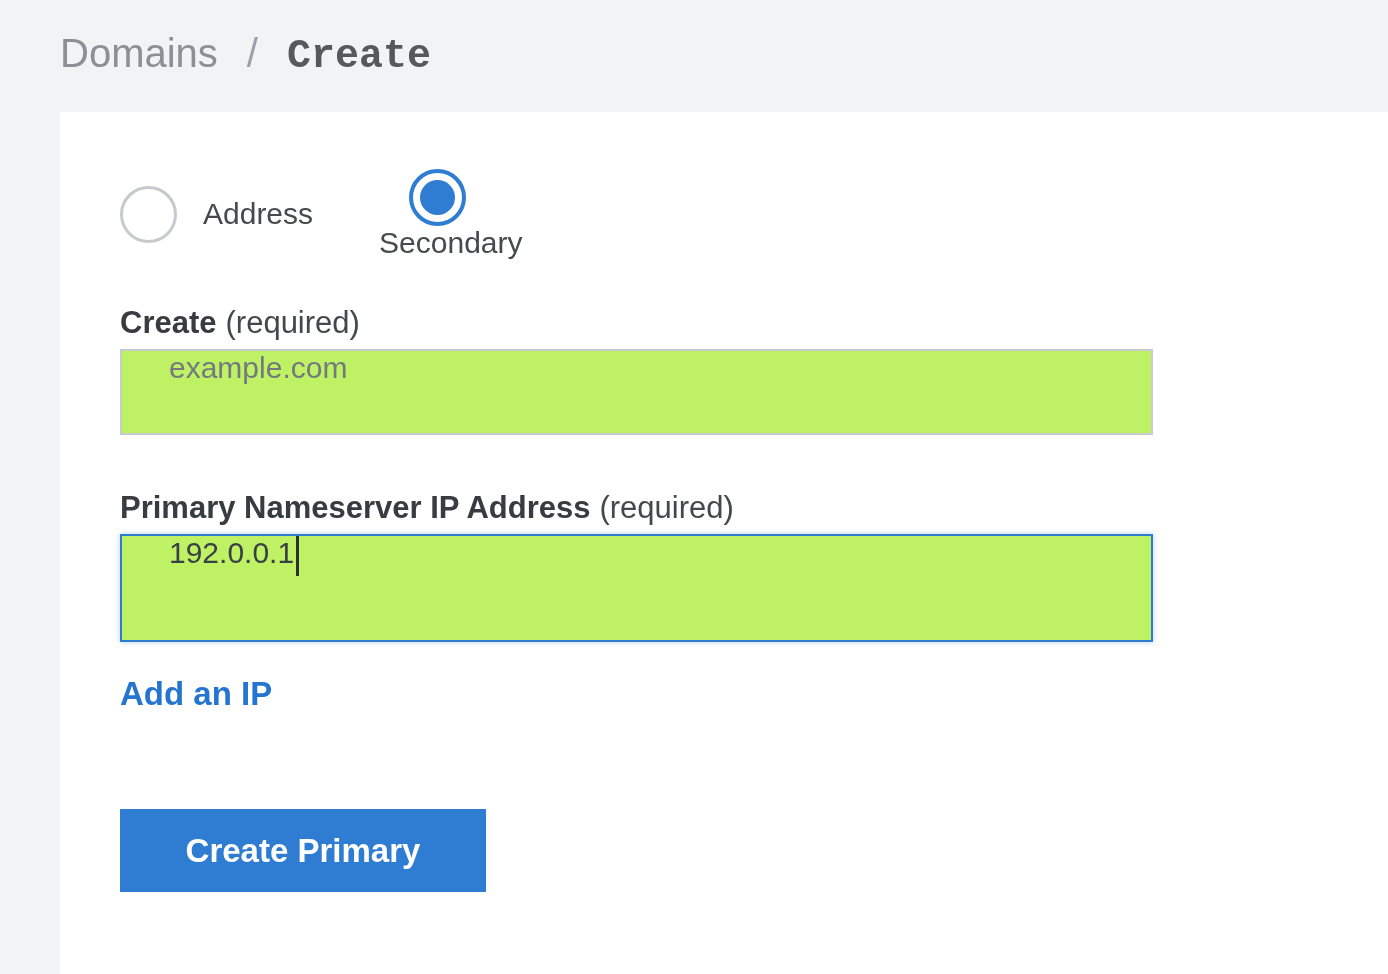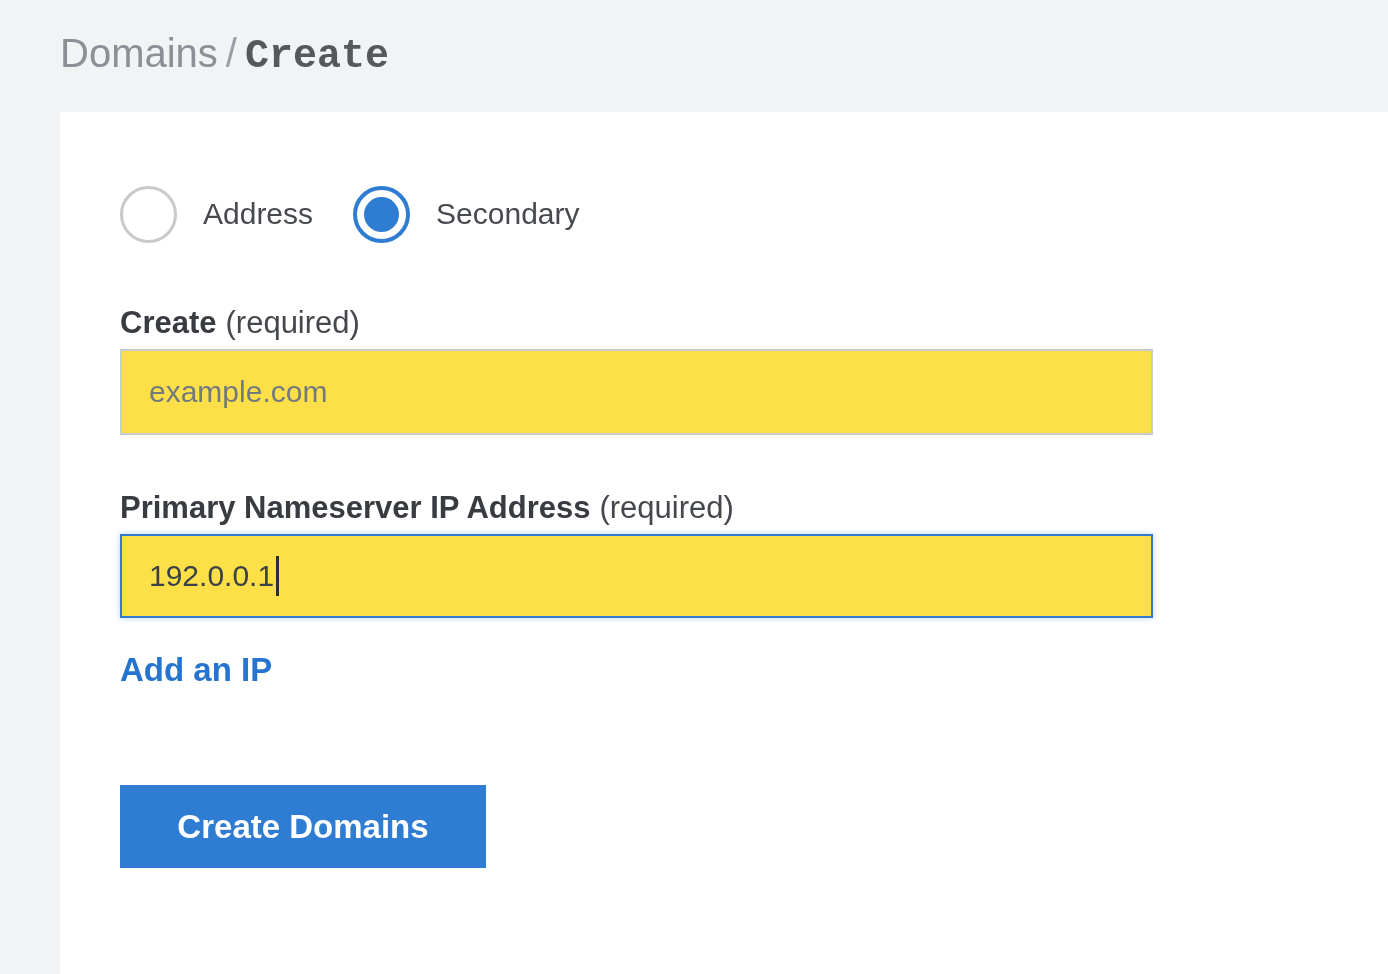--- a/index.html
+++ b/index.html
@@ -11,65 +11,65 @@
   * { box-sizing: border-box; margin: 0; padding: 0; }
   html, body {
     width: 1388px; height: 974px;
     overflow: hidden;
     font-family: "Liberation Sans", sans-serif;
     background: var(--page-background);
   }
   
   .breadcrumb {
     position: absolute; left: 60px; top: 30px;
-    display: flex; align-items: baseline; gap: 8px;
+    display: flex; align-items: baseline; gap: 29px;
     font-size: 40px; line-height: 46px;
   }
   .breadcrumb .section { color: #8a9095; font-weight: 400; cursor: pointer; }
   .breadcrumb .separator { color: #9aa0a5; font-weight: 400; }
   .breadcrumb .current { color: #55595e; font-weight: 700; font-family: Liberation Mono, monospace; }
 
   
   .card {
     position: absolute; left: 60px; top: 112px; right: 0; bottom: 0;
     background: var(--card-background);
     padding: 73px 60px 0 60px;
   }
 
   
   .radio-row { display: flex; align-items: center; height: 58px; margin-bottom: 60px; }
   .radio-option { display: flex; align-items: center; cursor: pointer; }
-  .radio-option + .radio-option { margin-left: 40px; }
+  .radio-option + .radio-option { margin-left: 40px; flex-direction: column; }
   .radio-circle {
     width: 57px; height: 57px; border-radius: 50%;
     border: 3px solid #c7cacc; background: #fff;
     display: flex; align-items: center; justify-content: center;
     flex: none;
   }
   .radio-option.selected .radio-circle { border-color: var(--accent-blue); border-width: 4px; }
   .radio-dot { width: 35px; height: 35px; border-radius: 50%; background: transparent; }
   .radio-option.selected .radio-dot { background: var(--accent-blue); }
   .radio-label { margin-left: 26px; font-size: 30px; color: #46494e; }
 
   
   .field-label { font-size: 31px; line-height: 40px; color: #383c41; font-weight: 700; }
   .field-label .required { font-weight: 400; margin-left: 9px; color: #44484d; text-align: center; }
 
   .text-input {
     width: 1033px; height: 86px;
-    background: #fde047;
+    background: #bef264;
     border: 2px solid #c9cccd;
-    display: flex; align-items: center;
-    padding: 0 27px;
+    display: flex; 
+    padding: 0 47px;
     font-size: 30px;
     margin-top: 6px;
     cursor: text;
   }
   .text-input.focused {
-    height: 84px;
+    height: 108px;
     border: 2px solid var(--accent-blue);
     box-shadow: 0 0 6px rgba(47,125,211,0.35);
   }
   .input-placeholder { color: #73797e; }
   .input-value { color: #3b4046; }
 
   .caret {
     display: inline-block; width: 3px; height: 40px;
     background: #2b2f33; margin-left: 2px;
     animation: blink 1.1s steps(1) infinite;
@@ -140,15 +140,15 @@
     <div class="text-input focused">
       <span class="input-value">192.0.0.1</span>
         <span class="caret"></span>
     </div>
   </div>
 
   <div class="gap-after-input2"></div>
 
   <span class="add-ip-link">Add an IP</span>
 
-  <button class="submit-button">Create Domains</button>
+  <button class="submit-button">Create Primary</button>
 
 </main>
 
 </body></html>

